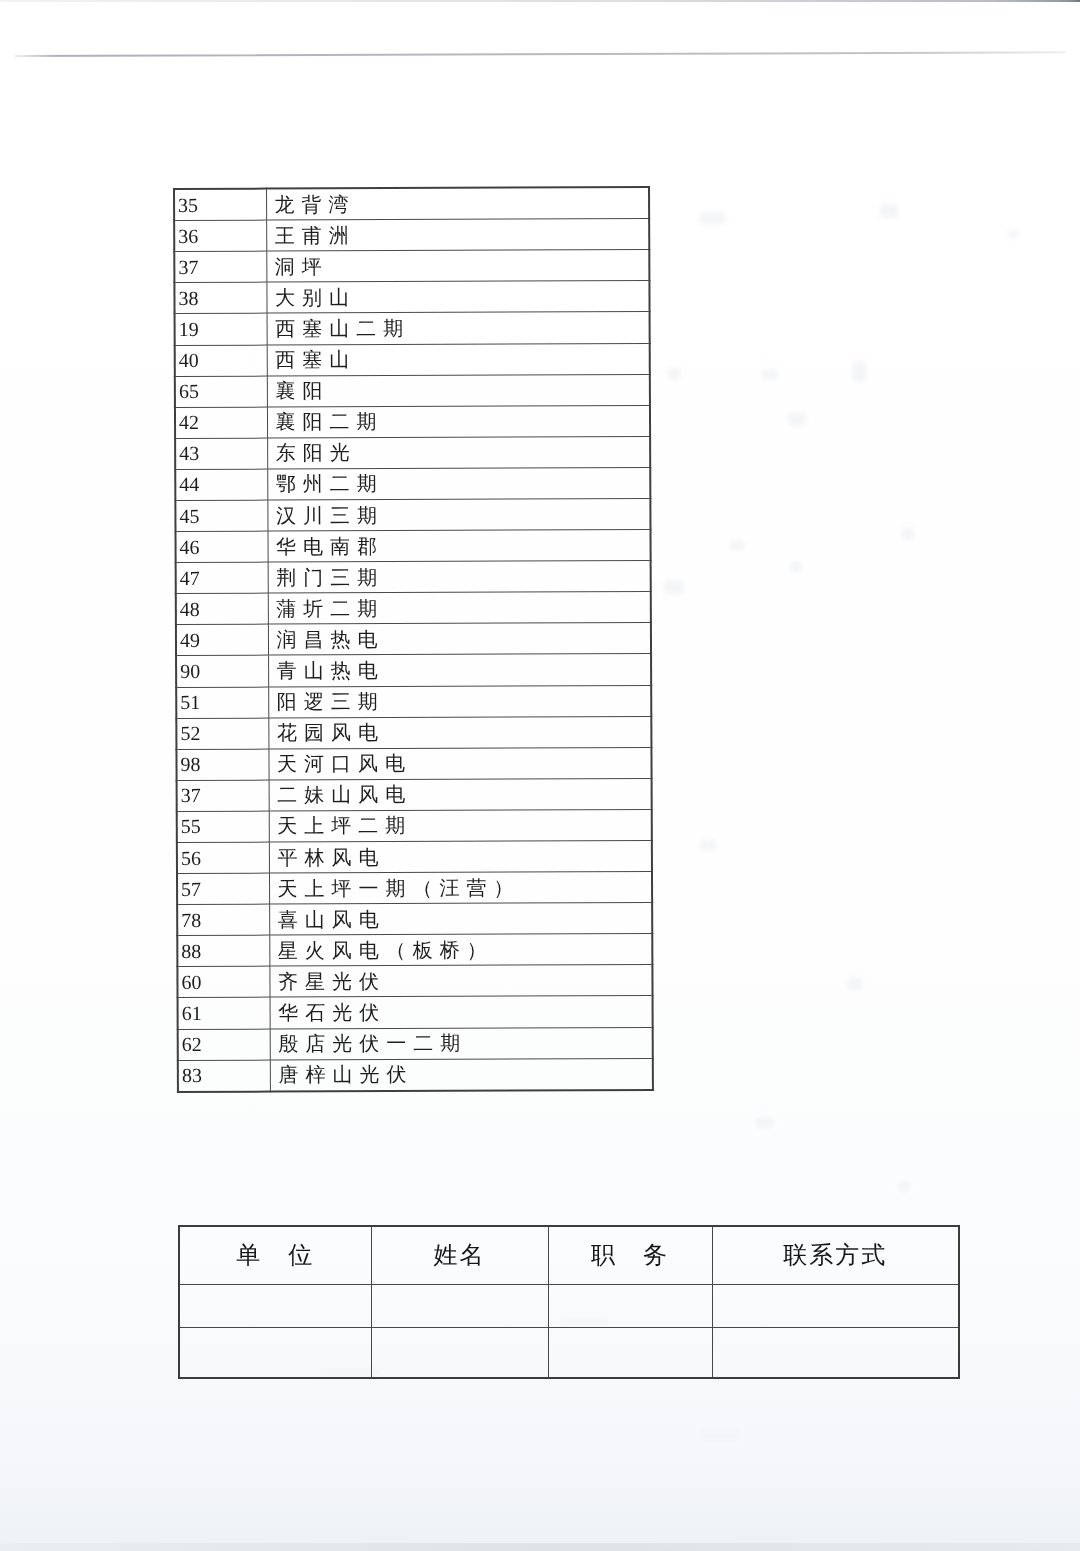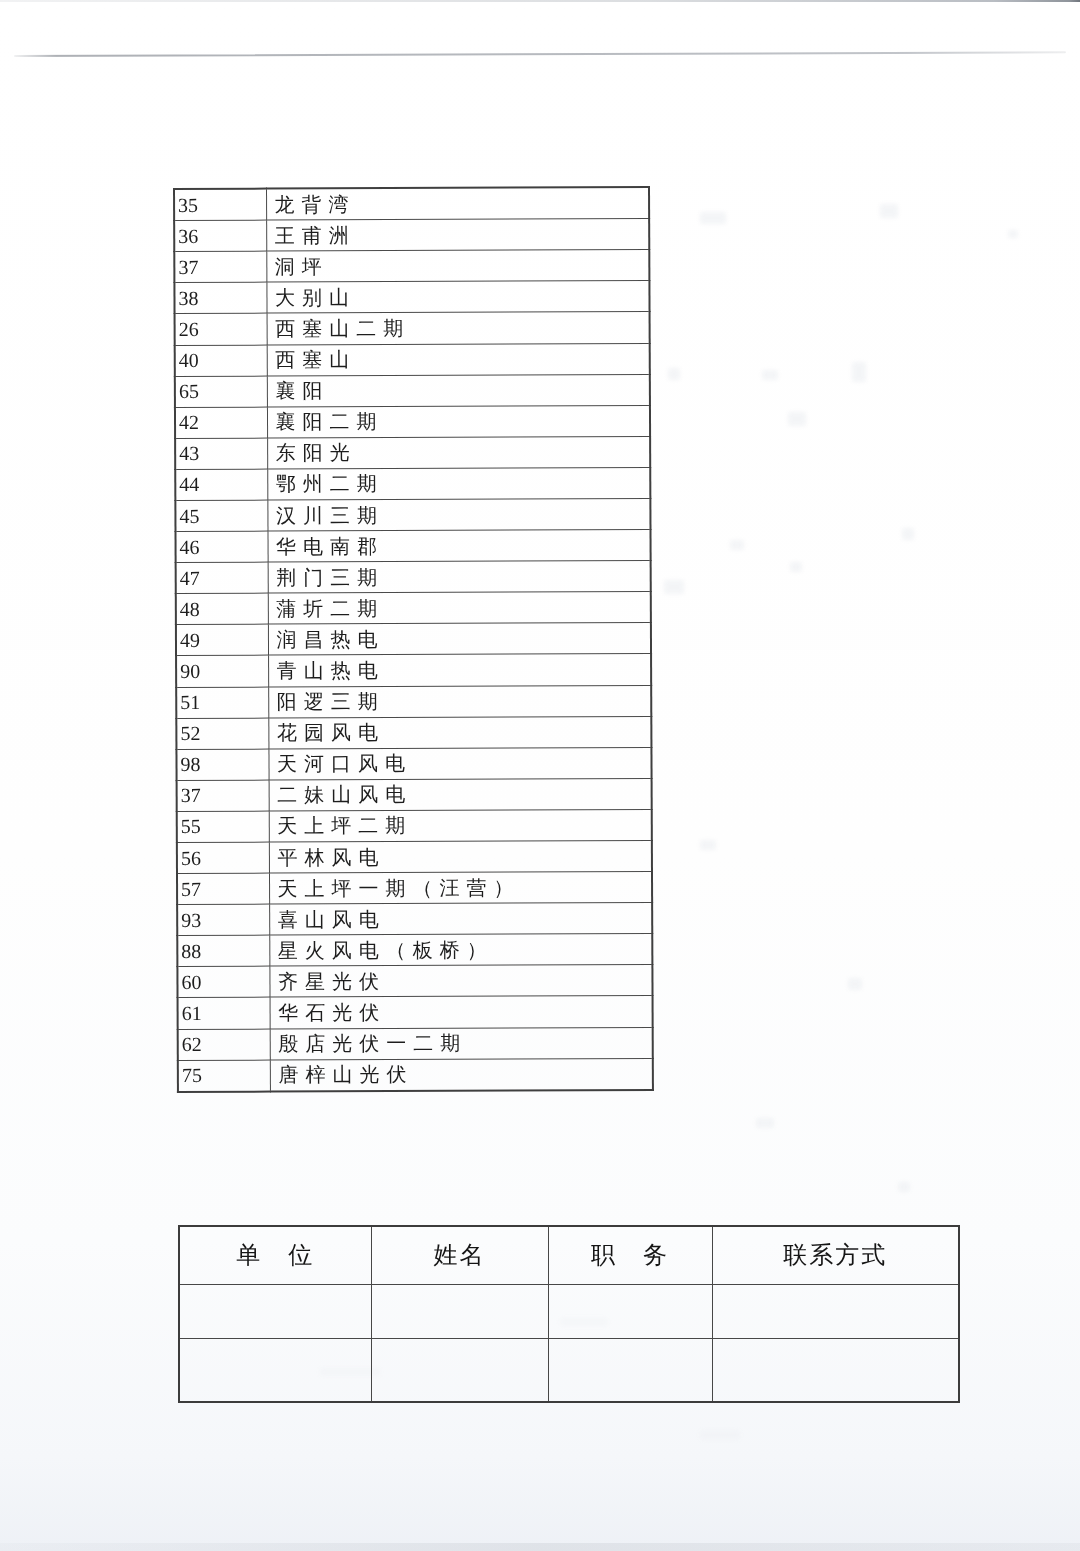--- a/index.html
+++ b/index.html
@@ -56,21 +56,21 @@
 
   
   .attachment-heading{
     position:absolute;left:181px;top:1153px;
     font-size:30px;letter-spacing:3px;color:#181818;
     white-space:nowrap;
   }
 
   
   .reply-table{
-    position:absolute;left:178px;top:1225px;width:780px;height:178px;
+    position:absolute;left:178px;top:1225px;width:780px;height:154px;
     border-collapse:collapse;table-layout:fixed;
     border:2px solid #3c3c3c;
     padding-left:36px;
   }
   .reply-table th,.reply-table td{
     border:1px solid #474747;
   }
   .reply-table thead tr{height:58px;}
   .reply-table th{
     font-size:24px;font-weight:500;letter-spacing:2px;color:#151515;
@@ -128,21 +128,21 @@
         </tr>
         <tr>
           <td class="no-cell">37</td>
           <td class="name-cell">洞坪</td>
         </tr>
         <tr>
           <td class="no-cell">38</td>
           <td class="name-cell">大别山</td>
         </tr>
         <tr>
-          <td class="no-cell">26</td>
+          <td class="no-cell">19</td>
           <td class="name-cell">西塞山二期</td>
         </tr>
         <tr>
           <td class="no-cell">40</td>
           <td class="name-cell">西塞山</td>
         </tr>
         <tr>
           <td class="no-cell">65</td>
           <td class="name-cell">襄阳</td>
         </tr>
@@ -204,41 +204,41 @@
         </tr>
         <tr>
           <td class="no-cell">56</td>
           <td class="name-cell">平林风电</td>
         </tr>
         <tr>
           <td class="no-cell">57</td>
           <td class="name-cell">天上坪一期（汪营）</td>
         </tr>
         <tr>
-          <td class="no-cell">93</td>
+          <td class="no-cell">78</td>
           <td class="name-cell">喜山风电</td>
         </tr>
         <tr>
           <td class="no-cell">88</td>
           <td class="name-cell">星火风电（板桥）</td>
         </tr>
         <tr>
           <td class="no-cell">60</td>
           <td class="name-cell">齐星光伏</td>
         </tr>
         <tr>
           <td class="no-cell">61</td>
           <td class="name-cell">华石光伏</td>
         </tr>
         <tr>
           <td class="no-cell">62</td>
           <td class="name-cell">殷店光伏一二期</td>
         </tr>
         <tr>
-          <td class="no-cell">75</td>
+          <td class="no-cell">83</td>
           <td class="name-cell">唐梓山光伏</td>
         </tr>
       </tbody>
   </table>
 
 
   <table class="reply-table">
     <colgroup>
       <col style="width:192px">
         <col style="width:177px">

